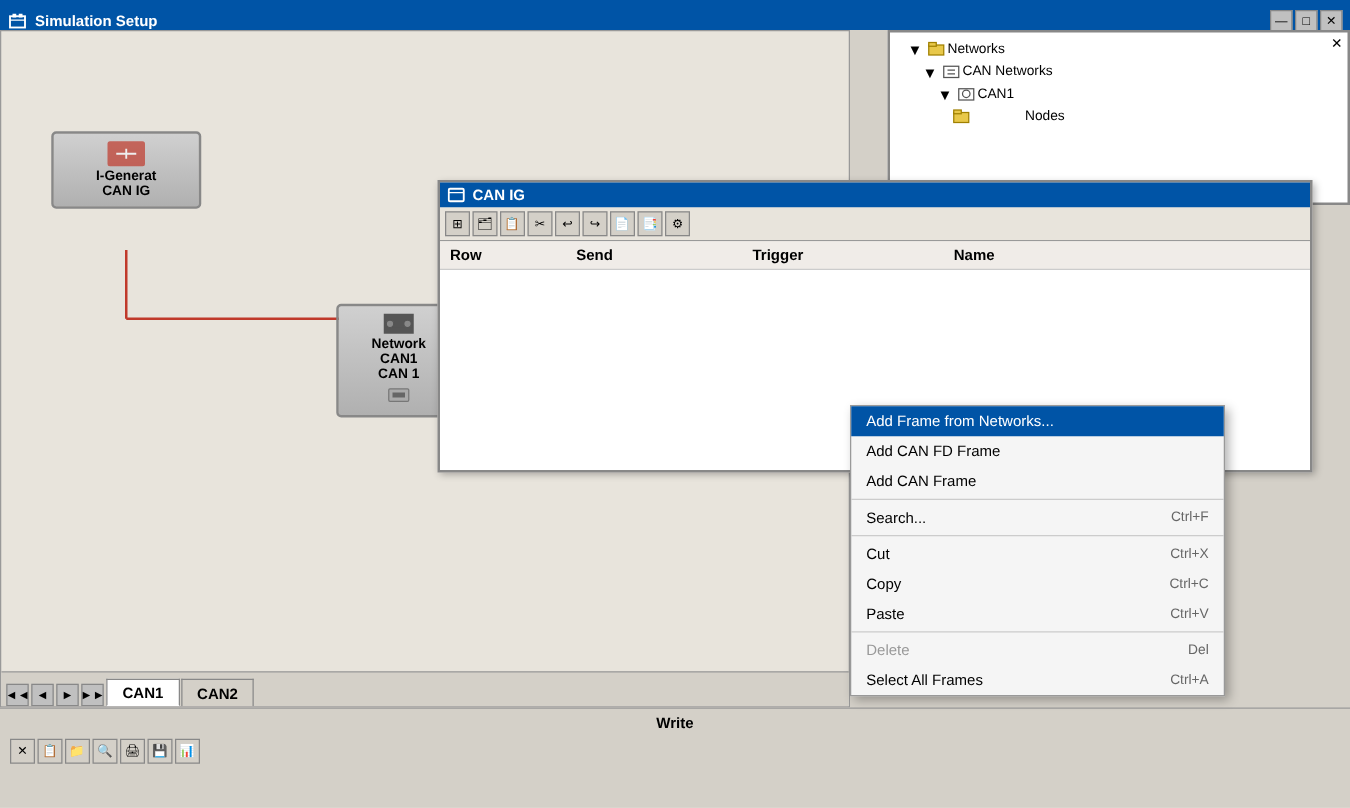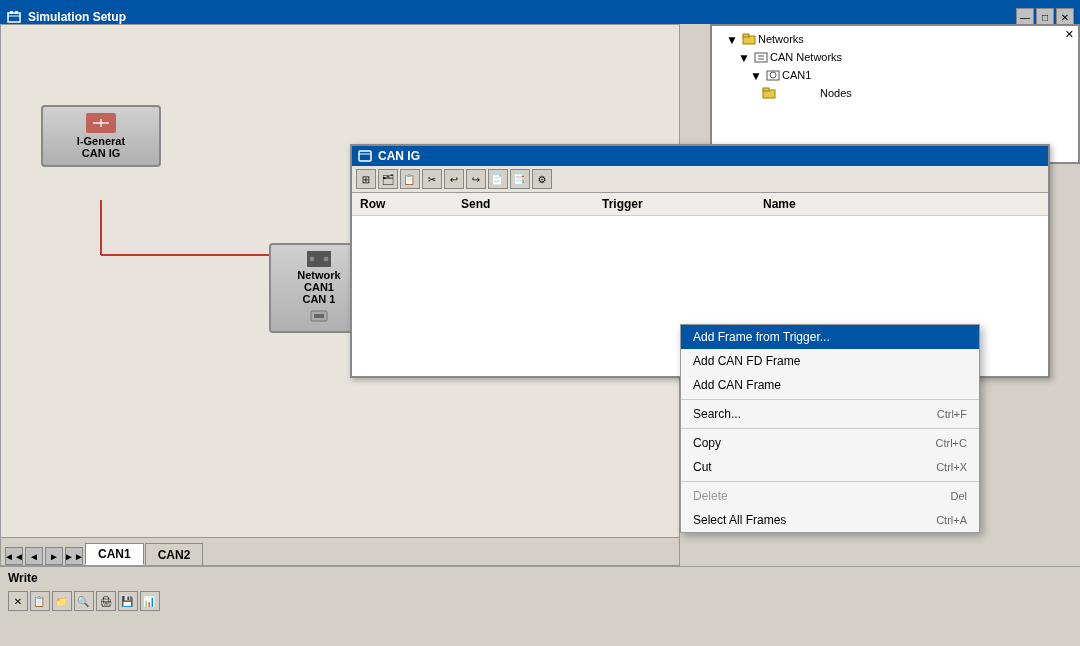--- a/index.html
+++ b/index.html
@@ -249,20 +249,21 @@
       position: absolute;
       bottom: 0; left: 0; right: 0;
       height: 80px;
       background: #d4d0c8;
       border-top: 1px solid #999;
     }
     .bottom-label {
       font-size: 12px;
       font-weight: bold;
       padding: 4px 8px;
+      text-align: center;
     }
     .bottom-toolbar {
       display: flex;
       gap: 2px;
       padding: 2px 8px;
     }
     .network-icon {
       width: 24px; height: 16px;
       background: #555;
       margin: 0 auto 2px;
@@ -415,41 +416,45 @@
       <div class="header-row">Row</div>
       <div class="header-send">Send</div>
       <div class="header-trigger">Trigger</div>
       <div class="header-name">Name</div>
     </div>
     <div class="can-ig-content"></div>
   </div>
 
   <div class="context-menu">
     <div class="ctx-item highlighted">
-      <span>Add Frame from Trigger...</span>
+      <span>Add Frame from Networks...</span>
     </div>
     <div class="ctx-item">
       <span>Add CAN FD Frame</span>
     </div>
     <div class="ctx-item">
       <span>Add CAN Frame</span>
     </div>
     <div class="ctx-separator"></div>
     <div class="ctx-item">
       <span>Search...</span>
       <span class="ctx-shortcut">Ctrl+F</span>
     </div>
     <div class="ctx-separator"></div>
     <div class="ctx-item">
+      <span>Cut</span>
+      <span class="ctx-shortcut">Ctrl+X</span>
+    </div>
+    <div class="ctx-item">
       <span>Copy</span>
       <span class="ctx-shortcut">Ctrl+C</span>
     </div>
     <div class="ctx-item">
-      <span>Cut</span>
-      <span class="ctx-shortcut">Ctrl+X</span>
+      <span>Paste</span>
+      <span class="ctx-shortcut">Ctrl+V</span>
     </div>
     <div class="ctx-separator"></div>
     <div class="ctx-item disabled">
       <span>Delete</span>
       <span class="ctx-shortcut">Del</span>
     </div>
     <div class="ctx-item">
       <span>Select All Frames</span>
       <span class="ctx-shortcut">Ctrl+A</span>
     </div>

